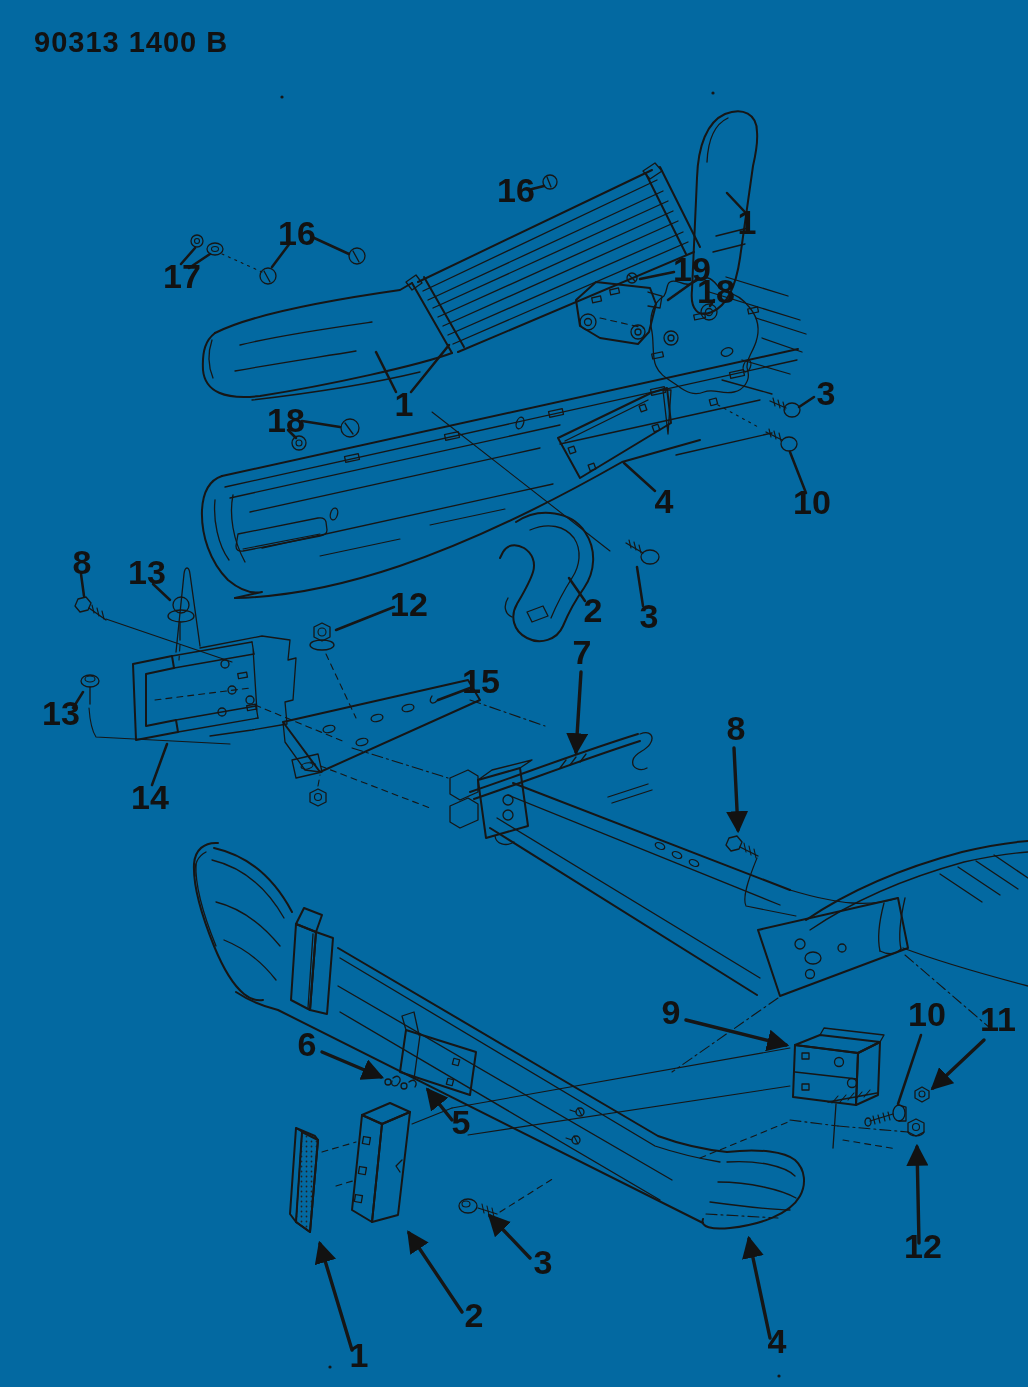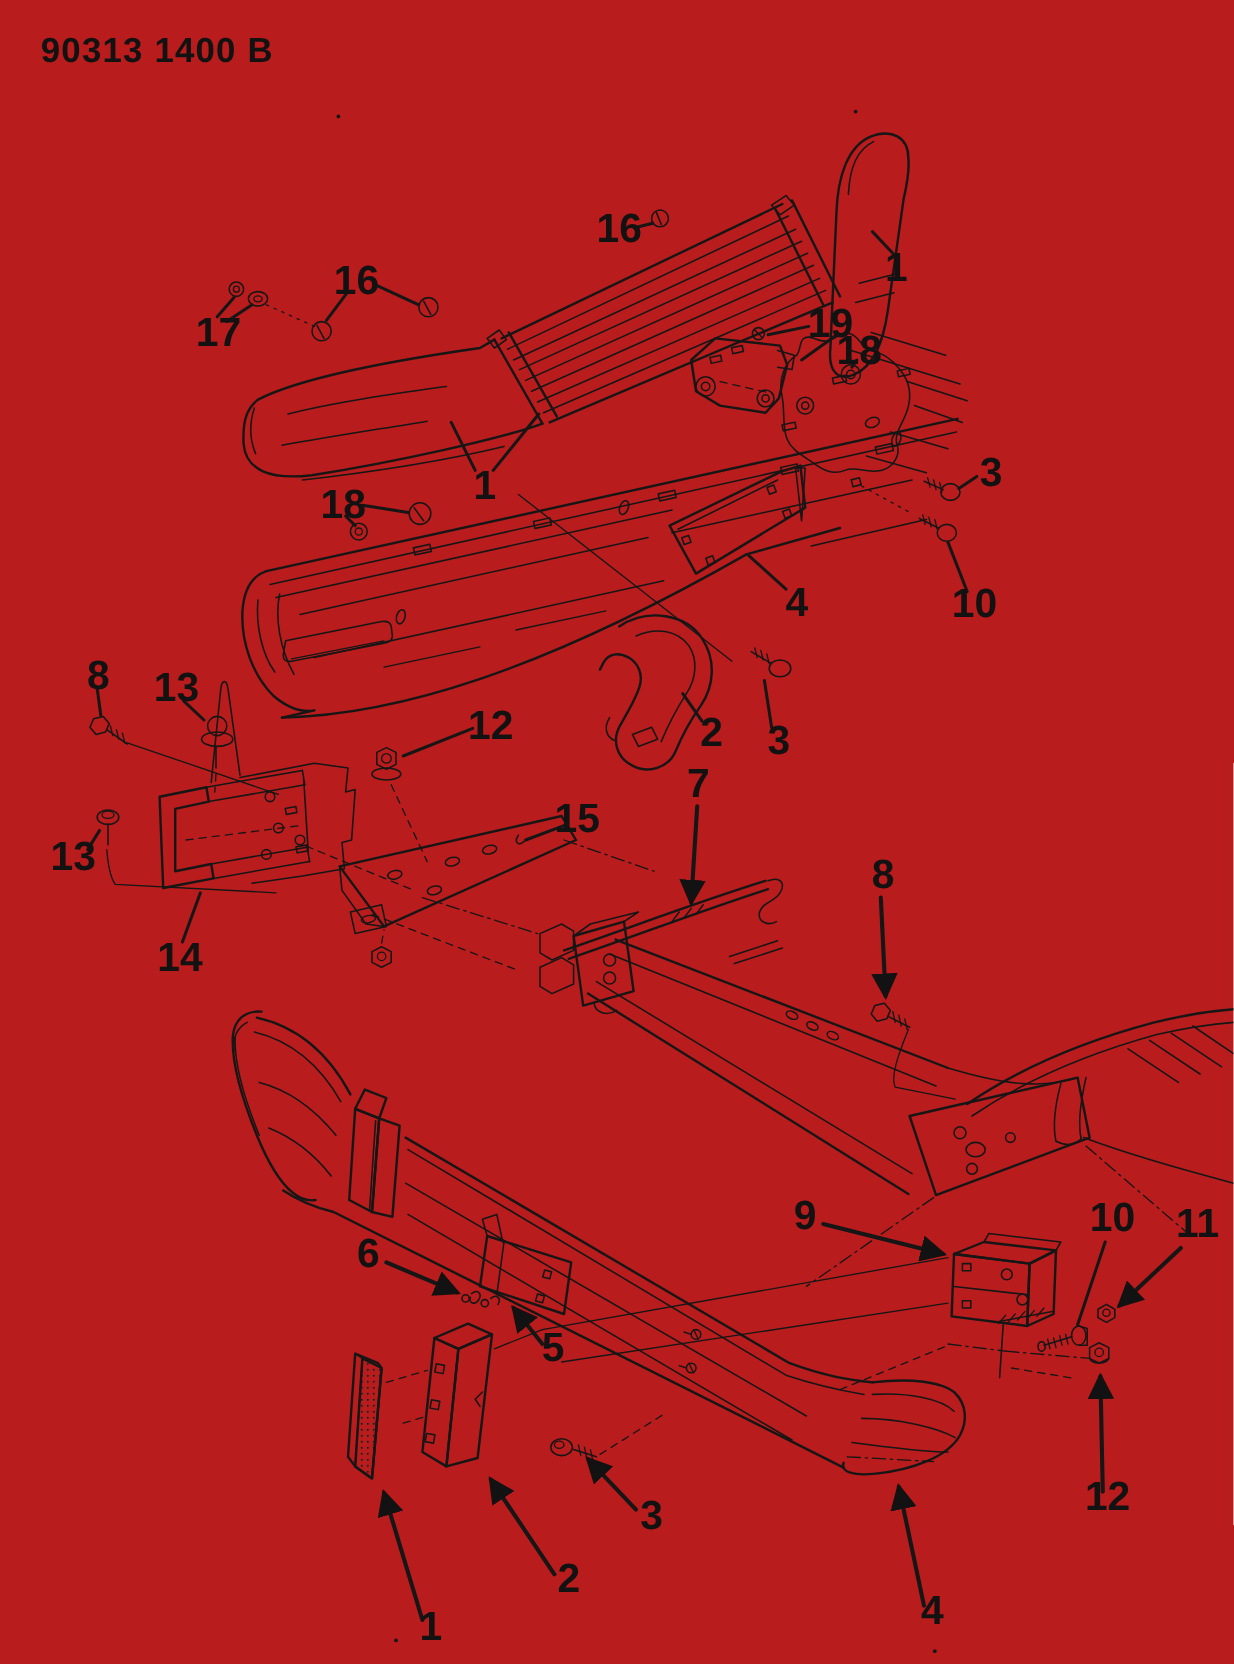--- a/index.html
+++ b/index.html
@@ -1,16 +1,16 @@
 <!DOCTYPE html>
 <html><head>
 <meta charset="utf-8">
 <style>
   html,body{margin:0;padding:0;background:#ffffff;}
-  .page{position:relative;width:1028px;height:1387px;background:#b91c1c;overflow:hidden;}
+  .page{position:relative;width:1028px;height:1387px;background:#0369a1;overflow:hidden;}
   svg{display:block;}
   g.draw{stroke:#161616;fill:none;stroke-linecap:round;stroke-linejoin:round;}
   .w1{stroke-width:1.3px;}
   .w2{stroke-width:2px;}
   .thin{stroke-width:1.1px;}
   .lead{stroke-width:2.5px;}
   .arrow{stroke-width:3.4px;}
   .dash{stroke-dasharray:6 5;}
   .dashdot{stroke-dasharray:11 4 2 4;}
   .dot{stroke-dasharray:2 5;}

